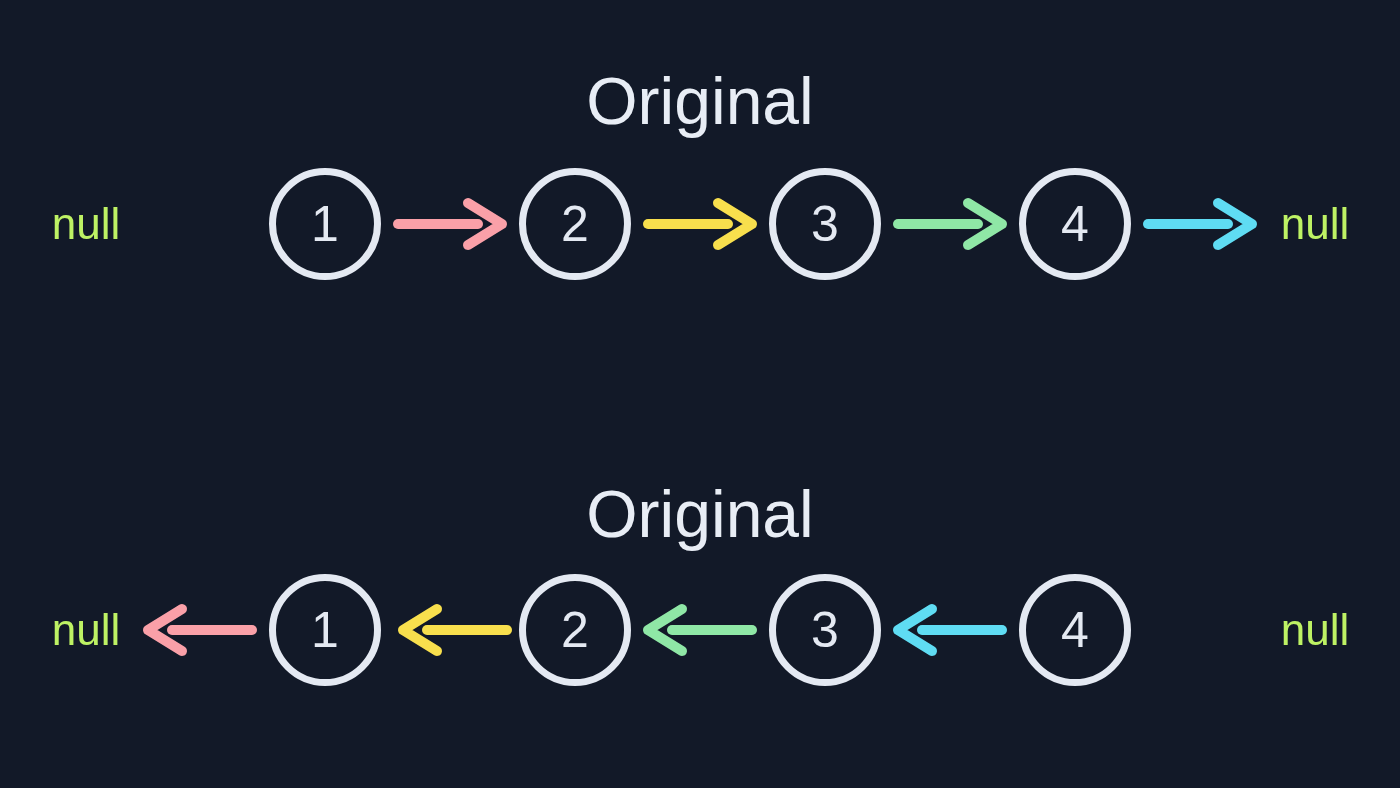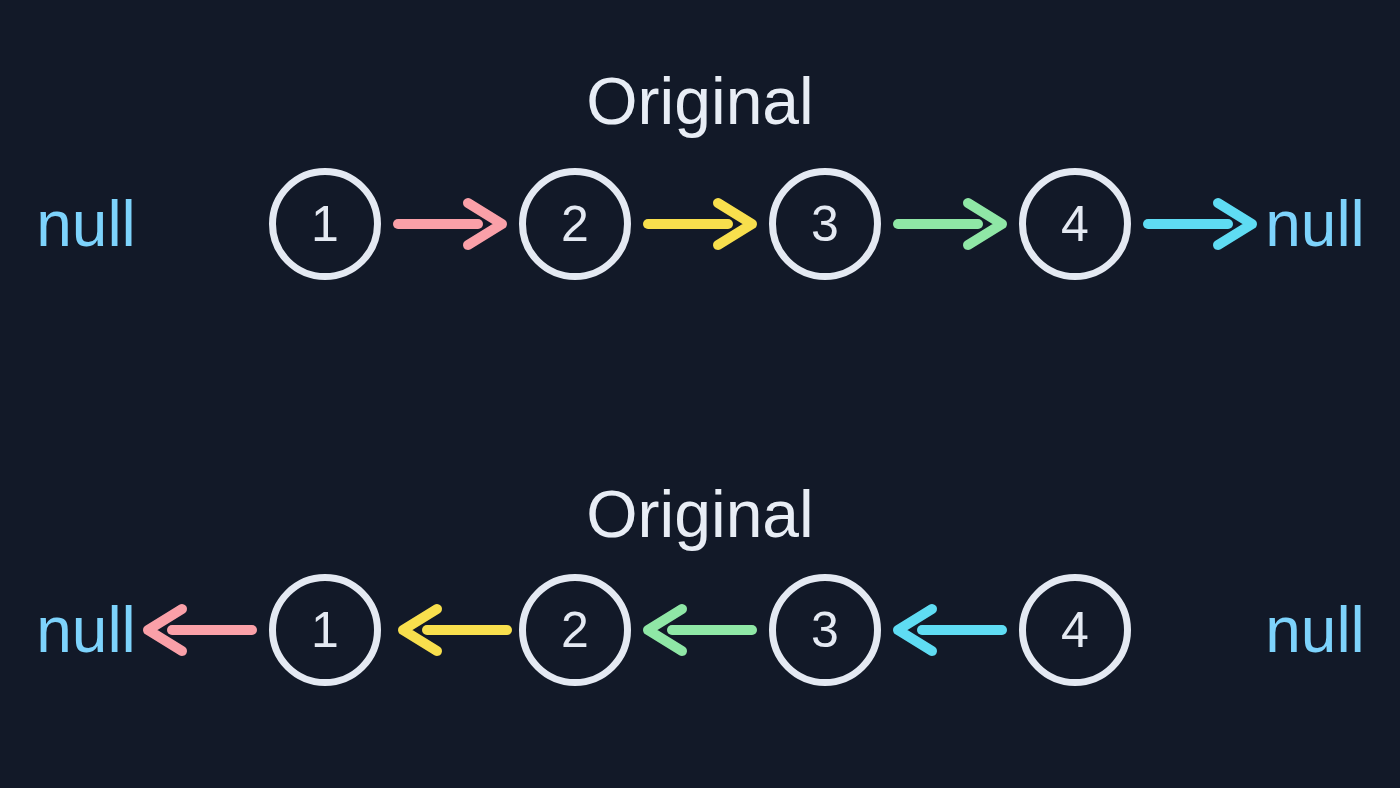--- a/index.html
+++ b/index.html
@@ -19,23 +19,23 @@
     left: 50%;
     transform: translate(-50%, -50%);
     font-size: 66px;
     font-weight: 400;
     color: #E8EDF5;
     white-space: nowrap;
   }
   .null-label {
     position: absolute;
     transform: translate(-50%, -50%);
-    font-size: 64px;
+    font-size: 44px;
     font-weight: 400;
-    color: #7dd3fc;
+    color: #bef264;
     white-space: nowrap;
   }
   .node {
     position: absolute;
     transform: translate(-50%, -50%);
     width: 112px;
     height: 112px;
     box-sizing: border-box;
     border: 7px solid #E4E9F2;
     border-radius: 50%;

